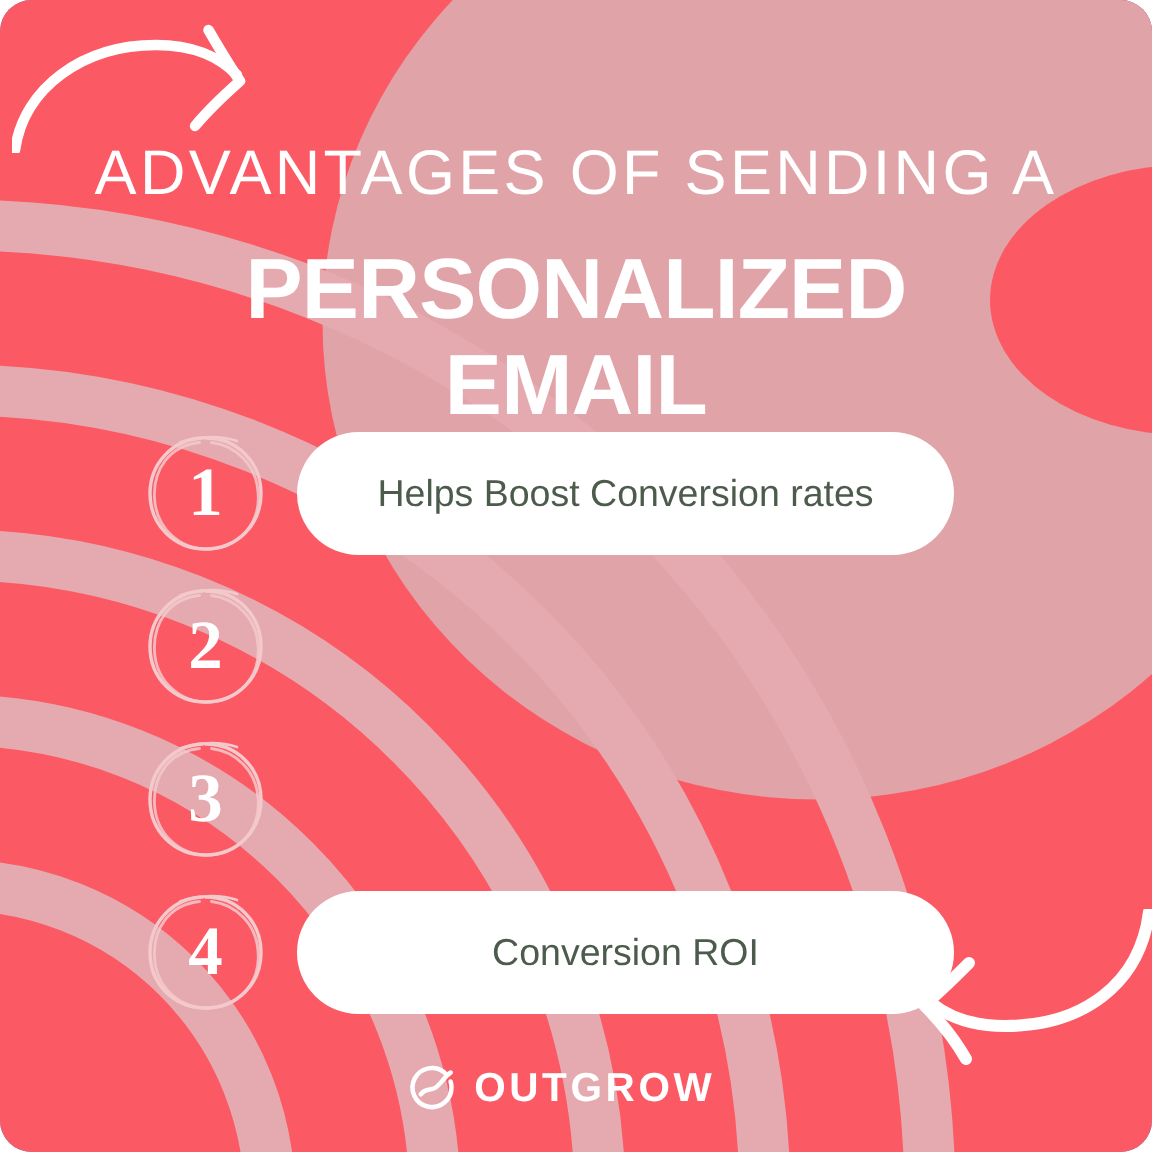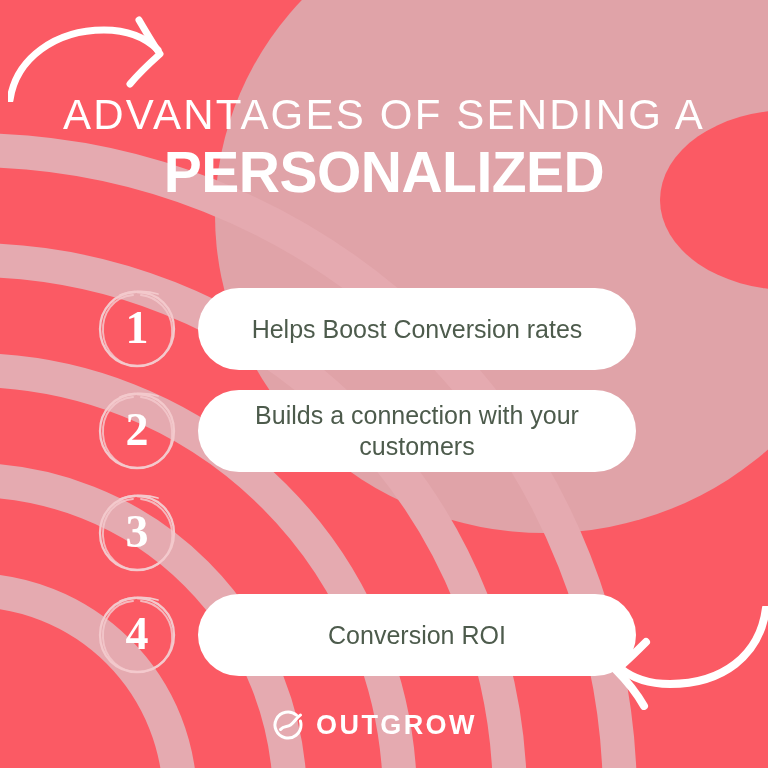--- a/index.html
+++ b/index.html
@@ -8,20 +8,21 @@
     padding: 0;
     background: #ffffff;
   }
   #poster {
     position: relative;
     width: 768px;
     height: 768px;
     overflow: hidden;
     background: #3b82f6;
     font-family: "Liberation Sans", sans-serif;
+    border-radius: 21px;
     -webkit-font-smoothing: antialiased;
   }
 
   
   .bg-layer {
     position: absolute;
     inset: 0;
     width: 768px;
     height: 768px;
     pointer-events: none;
@@ -43,21 +44,21 @@
     width: 768px;
     color: #ffffff;
     font-size: 42px;
     line-height: 50px;
     font-weight: 300;
     letter-spacing: 2.2px;
     white-space: nowrap;
   }
   .headline {
     position: absolute;
-    top: 140px;
+    top: 161px;
     left: 0;
     width: 768px;
     color: #ffffff;
     font-size: 57px;
     line-height: 64px;
     font-weight: 700;
     letter-spacing: -0.5px;
   }
   .headline .line2 { display: block; }
 
@@ -186,20 +187,21 @@
 
   <svg style="position:absolute;right:0px;bottom:58px;width:180px;height:104px;z-index:4;" viewBox="0 0 180 104" aria-hidden="true">
     <path d="M178 2 C172 50 134 78 82 78 C60 78 44 72 32 62" fill="none" stroke="#ffffff" stroke-width="8" stroke-linecap="round"></path>
     <path d="M58 36 C48 46 38 56 28 64 C38 74 48 86 56 100" fill="none" stroke="#ffffff" stroke-width="8" stroke-linecap="round" stroke-linejoin="round"></path>
   </svg>
 
   <div class="headings">
     <div class="kicker">ADVANTAGES OF SENDING A</div>
     <div class="headline">
       <span>PERSONALIZED</span>
+      <span class="line2">EMAIL</span>
     </div>
   </div>
 
   <div class="list">
 
     <div class="row">
       <div class="badge">
         <svg viewBox="0 0 82 82" aria-hidden="true">
           <path d="M41 4 C62 4 78 20 78 41 C78 62 62 78 41 78 C20 78 4 62 4 41 C4 21 19 5 39 4" fill="none" stroke="#f3c9cc" stroke-width="2.3" stroke-linecap="round"></path>
           <path d="M37 7 C17 9 6 25 7 44 C8 64 24 79 44 78 C64 77 78 60 76 40 C75 23 62 9 45 7" fill="none" stroke="#f3c9cc" stroke-width="1.9" stroke-linecap="round" opacity="0.85"></path>
@@ -213,23 +215,20 @@
     </div>
 
     <div class="row">
       <div class="badge">
         <svg viewBox="0 0 82 82" aria-hidden="true">
           <path d="M41 4 C62 4 78 20 78 41 C78 62 62 78 41 78 C20 78 4 62 4 41 C4 21 19 5 39 4" fill="none" stroke="#f3c9cc" stroke-width="2.3" stroke-linecap="round"></path>
           <path d="M37 7 C17 9 6 25 7 44 C8 64 24 79 44 78 C64 77 78 60 76 40 C75 23 62 9 45 7" fill="none" stroke="#f3c9cc" stroke-width="1.9" stroke-linecap="round" opacity="0.85"></path>
           <path d="M24 7 C34 3 50 2 62 6" fill="none" stroke="#f3c9cc" stroke-width="1.8" stroke-linecap="round"></path>
         </svg>
         <div class="badge-num">2</div>
-      </div>
-      <div class="pill">
-        <span class="pill-text">Builds a connection with your customers</span>
       </div>
     </div>
 
     <div class="row">
       <div class="badge">
         <svg viewBox="0 0 82 82" aria-hidden="true">
           <path d="M41 4 C62 4 78 20 78 41 C78 62 62 78 41 78 C20 78 4 62 4 41 C4 21 19 5 39 4" fill="none" stroke="#f3c9cc" stroke-width="2.3" stroke-linecap="round"></path>
           <path d="M37 7 C17 9 6 25 7 44 C8 64 24 79 44 78 C64 77 78 60 76 40 C75 23 62 9 45 7" fill="none" stroke="#f3c9cc" stroke-width="1.9" stroke-linecap="round" opacity="0.85"></path>
           <path d="M24 7 C34 3 50 2 62 6" fill="none" stroke="#f3c9cc" stroke-width="1.8" stroke-linecap="round"></path>
         </svg>

